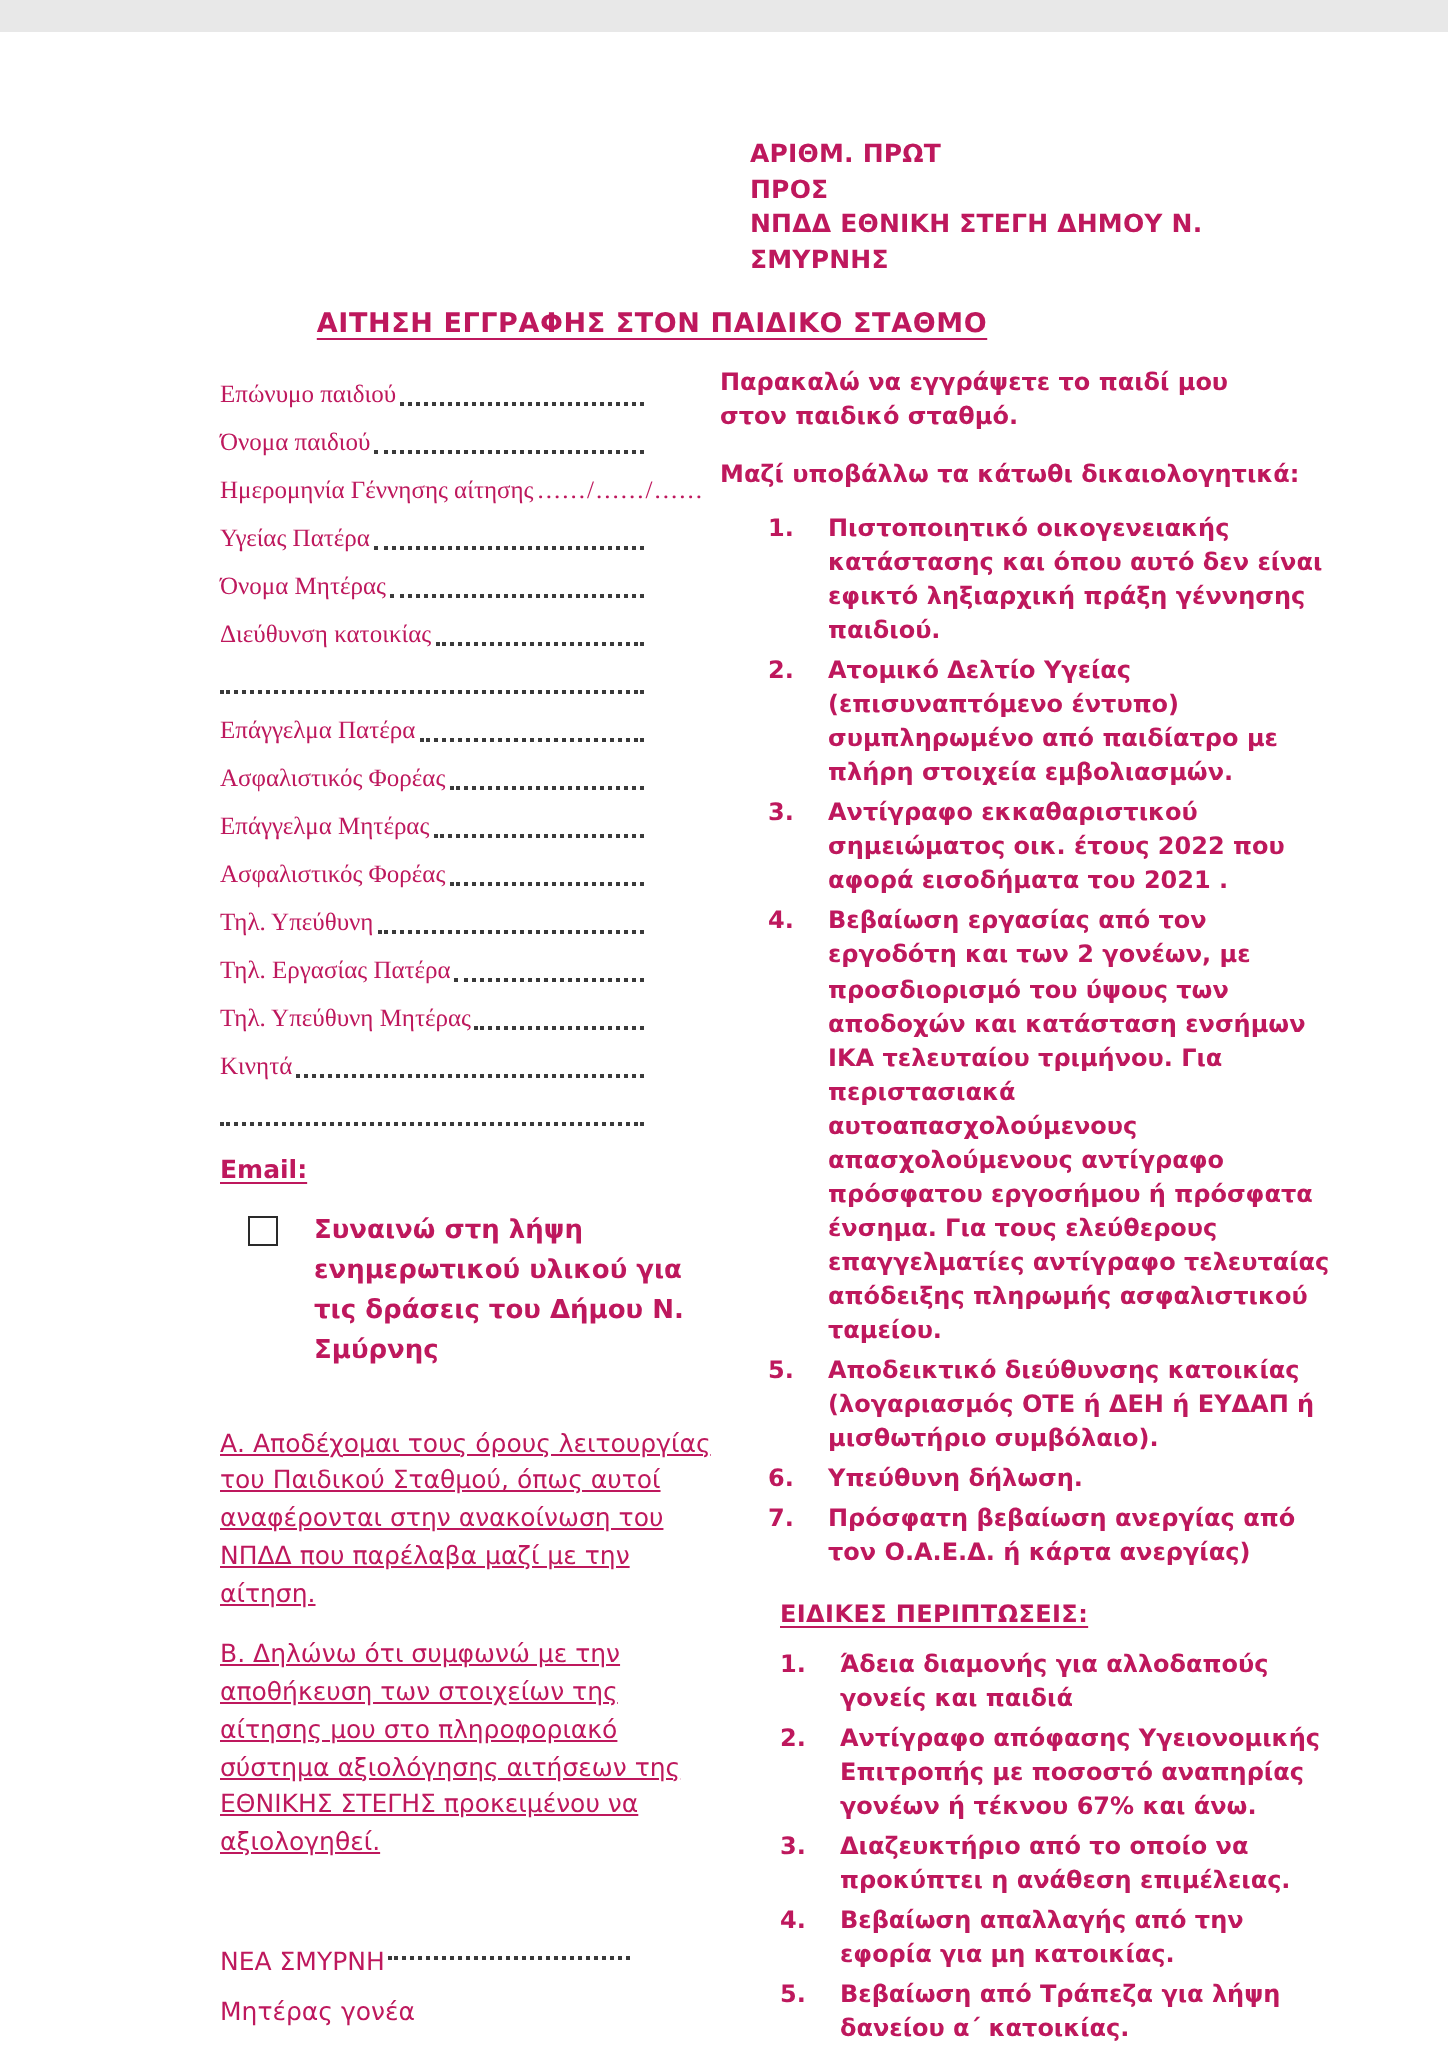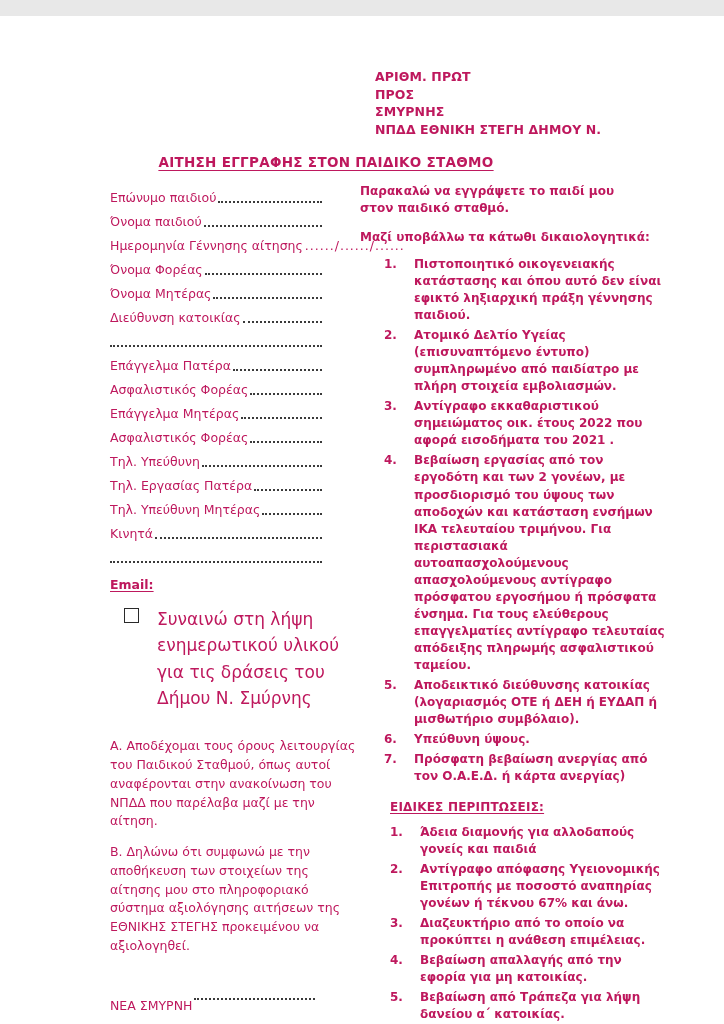--- a/index.html
+++ b/index.html
@@ -51,20 +51,21 @@
     left: 110px;
     top: 165px;
     width: 252px;
     font-size: 12.5px;
   }
   .frow {
     display: flex;
     align-items: flex-end;
     height: 24px;
     width: 212px;
+    font-family: Liberation Serif, serif;
   }
   .frow.wide { width: 250px; }
   .flabel { white-space: nowrap; padding-right: 2px; }
   .leader {
     flex: 1;
     border-bottom: 2px dotted #3a3a3a;
     margin-bottom: 2px;
     min-width: 10px;
   }
   .mask { letter-spacing: 1px; white-space: nowrap; }
@@ -83,36 +84,37 @@
   .checkbox {
     width: 13px;
     height: 13px;
     border: 1.6px solid #2a2a2a;
     background: #fff;
     flex: none;
     margin-top: 2px;
     cursor: pointer;
   }
   .consent-text {
-    font-weight: normal;
+    font-weight: bold;
     margin-left: 18px;
     line-height: 1.55;
-    font-size: 17px;
+    font-size: 13px;
   }
 
   .para {
     margin-top: 26px;
     line-height: 1.5;
     width: 252px;
+    text-decoration: underline;
   }
   .para.second { margin-top: 12px; }
 
   .place-row {
     display: flex;
-    align-items: flex-start;
+    align-items: center;
     margin-top: 42px;
     width: 205px;
   }
   .signature {
     margin-top: 10px;
   }
 
   
   .col-right {
     position: absolute;
@@ -144,22 +146,22 @@
   .numlist.special { padding-left: 30px; margin-top: 8px; }
 </style>
 </head>
 <body>
 
 <div class="sheet">
 
   <div class="recipient">
     <div>ΑΡΙΘΜ. ΠΡΩΤ</div>
     <div>ΠΡΟΣ</div>
+    <div>ΝΠΔΔ ΕΘΝΙΚΗ ΣΤΕΓΗ ΔΗΜΟΥ Ν.</div>
     <div>ΣΜΥΡΝΗΣ</div>
-    <div>ΝΠΔΔ ΕΘΝΙΚΗ ΣΤΕΓΗ ΔΗΜΟΥ Ν.</div>
   </div>
 
   <div class="doc-title">
     <span>ΑΙΤΗΣΗ ΕΓΓΡΑΦΗΣ ΣΤΟΝ ΠΑΙΔΙΚΟ ΣΤΑΘΜΟ</span>
   </div>
 
   <div class="col-left">
 
     <div class="frow">
       <span class="flabel">Επώνυμο παιδιού</span>
@@ -167,21 +169,21 @@
     </div>
     <div class="frow">
       <span class="flabel">Όνομα παιδιού</span>
       <span class="leader"></span>
     </div>
     <div class="frow wide">
       <span class="flabel">Ημερομηνία Γέννησης αίτησης</span>
       <span class="mask">....../....../......</span>
     </div>
     <div class="frow">
-      <span class="flabel">Όνομα Φορέας</span>
+      <span class="flabel">Υγείας Πατέρα</span>
       <span class="leader"></span>
     </div>
     <div class="frow">
       <span class="flabel">Όνομα Μητέρας</span>
       <span class="leader"></span>
     </div>
     <div class="frow">
       <span class="flabel">Διεύθυνση κατοικίας</span>
       <span class="leader"></span>
     </div>
@@ -263,21 +265,21 @@
       <div class="li">
         <span class="num">4.</span>
         <span class="litext">Βεβαίωση εργασίας  από τον εργοδότη και των 2 γονέων, με προσδιορισμό του ύψους των αποδοχών και κατάσταση ενσήμων ΙΚΑ τελευταίου τριμήνου. Για περιστασιακά αυτοαπασχολούμενους απασχολούμενους αντίγραφο πρόσφατου εργοσήμου ή πρόσφατα ένσημα. Για τους ελεύθερους επαγγελματίες αντίγραφο τελευταίας απόδειξης πληρωμής ασφαλιστικού ταμείου.</span>
       </div>
       <div class="li">
         <span class="num">5.</span>
         <span class="litext">Αποδεικτικό διεύθυνσης κατοικίας (λογαριασμός ΟΤΕ ή ΔΕΗ ή ΕΥΔΑΠ ή μισθωτήριο συμβόλαιο).</span>
       </div>
       <div class="li">
         <span class="num">6.</span>
-        <span class="litext">Υπεύθυνη ύψους.</span>
+        <span class="litext">Υπεύθυνη δήλωση.</span>
       </div>
       <div class="li">
         <span class="num">7.</span>
         <span class="litext">Πρόσφατη βεβαίωση ανεργίας από τον Ο.Α.Ε.Δ. ή κάρτα ανεργίας)</span>
       </div>
     </div>
 
     <div class="special-heading">ΕΙΔΙΚΕΣ ΠΕΡΙΠΤΩΣΕΙΣ:</div>
 
     <div class="numlist special">

